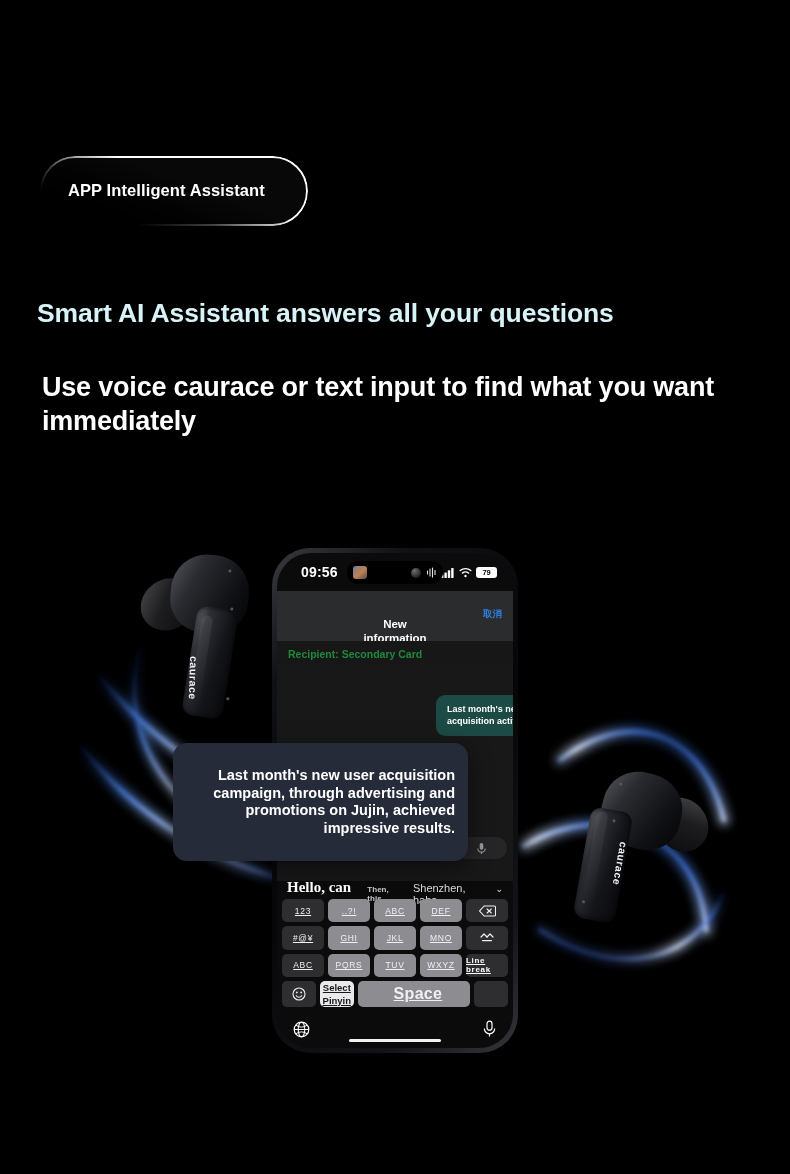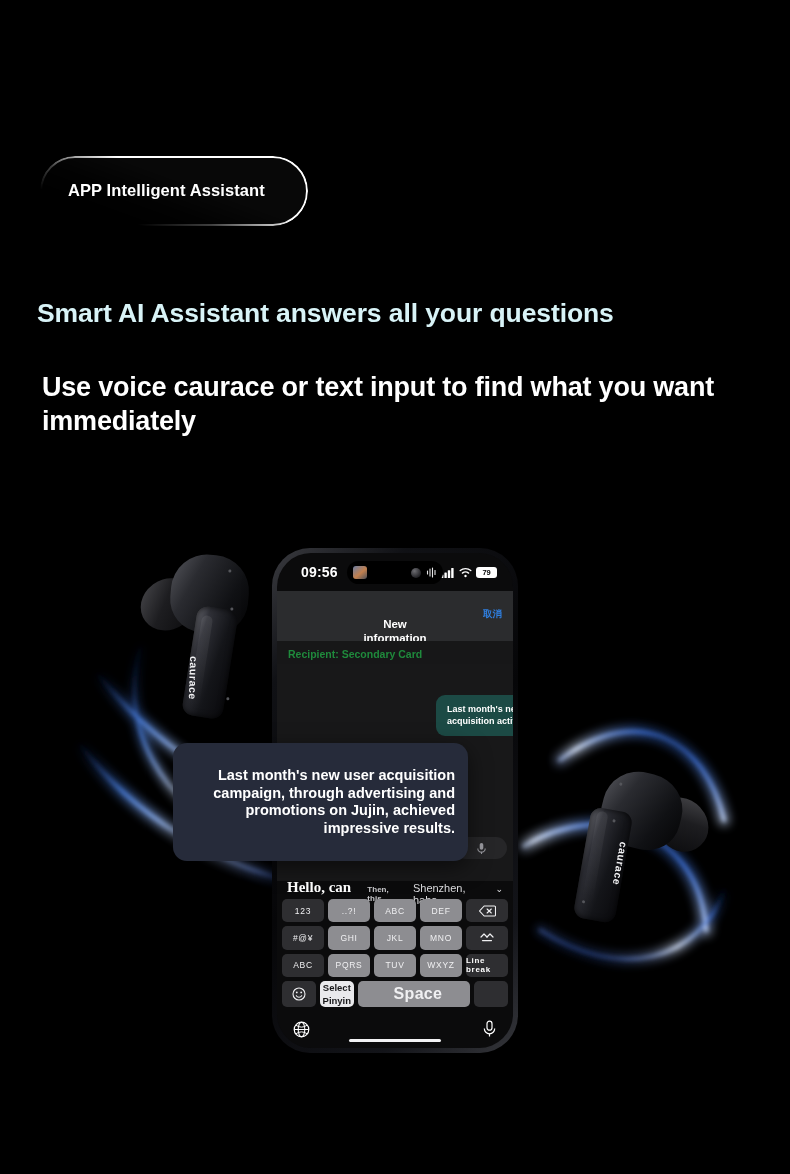--- a/index.html
+++ b/index.html
@@ -284,20 +284,21 @@
     flex: 1;
     border-radius: 5px;
     display: flex;
     align-items: center;
     justify-content: center;
     font-size: 8.5px;
     letter-spacing: .7px;
     color: #f0f0f2;
     background: #8d8d91;
     font-weight: normal;
+    text-decoration: underline;
   }
   .key.dark { background: #2e2e31; }
   .key.space {
     flex: 3.08;
     background: #8d8d91;
     font-size: 16px;
     font-weight: bold;
     letter-spacing: .3px;
     padding-left: 8px;
   }

